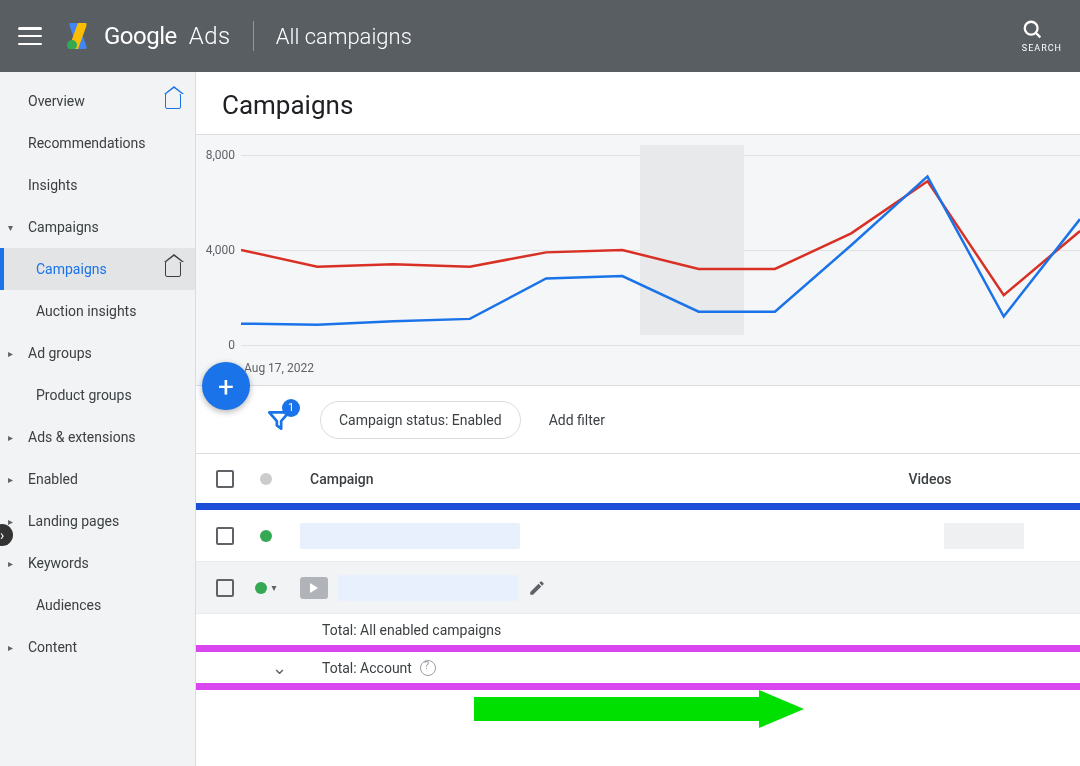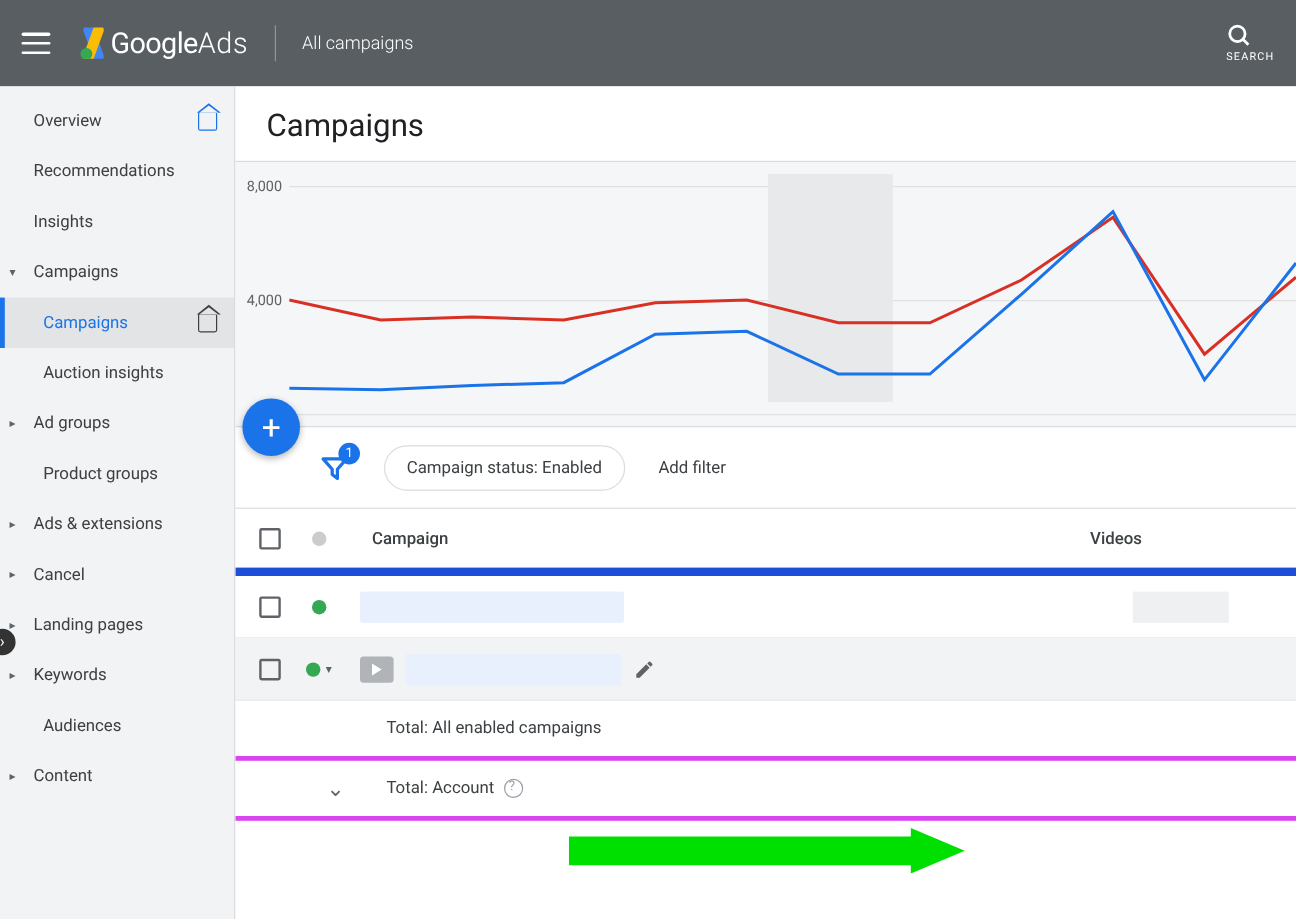--- a/index.html
+++ b/index.html
@@ -2,25 +2,25 @@
 <html><head>
 <meta charset="utf-8">
 <style>
   * { box-sizing: border-box; margin: 0; padding: 0; }
   body { font-family: Roboto, Arial, sans-serif; font-size: 14px; color: #3c4043; background: #fff; width: 1080px; height: 766px; overflow: hidden; }
 
   
   .header { background: #595e63; height: 72px; display: flex; align-items: center; padding: 0 18px; color: #fff; }
   .menu-icon { width: 24px; height: 24px; cursor: pointer; display:flex; flex-direction:column; justify-content:space-between; padding:3px 0;}
   .menu-icon span { display:block; height:2.5px; background:#fff; border-radius:2px;}
-  .logo { margin-left: 22px; display:flex; align-items:center; }
+  .logo { margin-left: 22px; display:flex; align-items:center; gap:12px;}
   .logo-text1 { font-size: 24px; font-weight:400; letter-spacing:-0.5px;}
   .logo-text2 { font-size: 24px; font-weight:300; letter-spacing:0.5px;}
   .divider-v { width:1px; height:30px; background:rgba(255,255,255,0.35); margin:0 22px;}
-  .header-title { font-size: 15px; font-weight: 300; }
+  .header-title { font-size: 22px; font-weight: 300; }
   .header-right { margin-left:auto; text-align:center; cursor:pointer;}
   .header-right .sicon { font-size:22px; }
   .header-right .slabel { font-size:9px; letter-spacing:1px; margin-top:2px;}
 
   
   .layout { display:flex; height: calc(100% - 72px); position:relative;}
   .sidebar { width: 196px; background:#f1f3f4; border-right:1px solid #dadce0; padding-top:8px; height:100%; position:relative;}
   .side-handle { position:absolute; left:-9px; top:452px; width:22px; height:22px; background:#333; border-radius:50%; display:flex; align-items:center; justify-content:center; color:#fff; font-size:14px; cursor:pointer; z-index:5;}
 
   .nav-item { display:flex; align-items:center; height:42px; padding:0 14px; font-size:14px; color:#3c4043; cursor:pointer; position:relative;}
@@ -62,21 +62,21 @@
   .thead-row .budget-col { width:260px; text-align:center; font-weight:500;}
   .trow { display:flex; align-items:center; height:52px; padding:0 20px; border-bottom:1px solid #e8eaed;}
   .dot { width:12px; height:12px; border-radius:50%; background:#ccc;}
   .dot.green{ background:#34a853;}
   .trow .name-redact{ height:26px; background:#e8f0fe; border-radius:2px; }
   .trow.selected{ background:#f1f3f4;}
   .trow .camp-col{ flex:1; display:flex; align-items:center; gap:10px; padding-left:14px;}
   .video-icon{ width:28px; height:22px; background:#b0b4b8; border-radius:3px; display:flex; align-items:center; justify-content:center;}
   .video-icon::after{content:"";border-left:8px solid #fff;border-top:5px solid transparent;border-bottom:5px solid transparent;}
   .pencil{ width:18px; height:18px; color:#5f6368;}
-  .summary-row{ display:flex; align-items:center; height:50px; padding-left:126px; border-bottom:4px solid #d946ef; color:#3c4043;}
+  .summary-row{ display:flex; align-items:center; height:38px; padding-left:126px; border-bottom:7px solid #d946ef; color:#3c4043;}
   .summary-row .exp{ width:24px; color:#5f6368; margin-left:-50px; margin-right:26px; font-size:18px;}
   .help-circ{ display:inline-block; width:16px;height:16px;border:1.5px solid #9aa0a6;border-radius:50%;margin-left:8px;position:relative;}
   .help-circ::after{content:"?";position:absolute;top:-2px;left:3px;font-size:11px;color:#9aa0a6;}
   .budget-redact{ width:80px; height:26px; background:#eef0f2; margin-left:auto; margin-right:36px;}
 
   .chkbox{ width:18px;height:18px;border:2px solid #5f6368;border-radius:2px;cursor:pointer;}
 
   
   .popup { position:absolute; right:8px; top:562px; width:266px; background:#fff; border:1px solid #dadce0; box-shadow:0 2px 10px rgba(0,0,0,0.2); padding:14px 16px 10px 16px; z-index:10;}
   .popup-title{ font-size:14px; color:#3c4043; margin-bottom:12px;}
@@ -154,21 +154,21 @@
     </div>
     <div class="nav-item sub">
       <span class="lbl">Product groups</span>
     </div>
     <div class="nav-item">
       <span class="caret">▸</span>
         <span class="lbl">Ads &amp; extensions</span>
     </div>
     <div class="nav-item">
       <span class="caret">▸</span>
-        <span class="lbl">Cancel</span>
+        <span class="lbl">Enabled</span>
     </div>
     <div class="nav-item">
       <span class="caret">▸</span>
         <span class="lbl">Landing pages</span>
     </div>
     <div class="nav-item">
       <span class="caret">▸</span>
         <span class="lbl">Keywords</span>
     </div>
     <div class="nav-item sub">
@@ -190,20 +190,21 @@
           <div class="gridline" style="top: 105px;"></div>
           <div class="ylabel" style="top: 105px;">4,000</div>
           <div class="gridline" style="top: 10px;"></div>
           <div class="ylabel" style="top: 10px;">8,000</div>
           <div class="shade" style="left: 398.525px; width: 104.875px;"></div>
           <svg width="839" height="210" style="position: absolute; left: 0px; top: 0px;">
             <path d="M0 105 L76.27272727272728 121.625 L152.54545454545456 119.25 L228.8181818181818 121.625 L305.0909090909091 107.375 L381.3636363636364 105 L457.6363636363636 124 L533.9090909090909 124 L610.1818181818182 88.375 L686.4545454545455 36.125 L762.7272727272727 150.125 L839 86 " fill="none" stroke="#d93025" stroke-width="2.5"></path>
             <path d="M0 178.625 L76.27272727272728 179.8125 L152.54545454545456 176.25 L228.8181818181818 173.875 L305.0909090909091 133.5 L381.3636363636364 131.125 L457.6363636363636 166.75 L533.9090909090909 166.75 L610.1818181818182 100.25 L686.4545454545455 31.375 L762.7272727272727 171.5 L839 74.125 " fill="none" stroke="#1a73e8" stroke-width="2.5"></path>
           </svg>
         </div>
+      <div class="xlabel">Aug 17, 2022</div>
     </div>
 
     <div class="filter-row">
       <div class="fab">
           <span>+</span>
         </div>
       <div class="funnel-wrap">
         <svg width="26" height="26" viewBox="0 0 24 24">
             <path d="M3 5 L21 5 L14 13 L14 20 L10 17 L10 13 Z" fill="none" stroke="#1a73e8" stroke-width="2.5" stroke-linejoin="round"></path>
           </svg>

